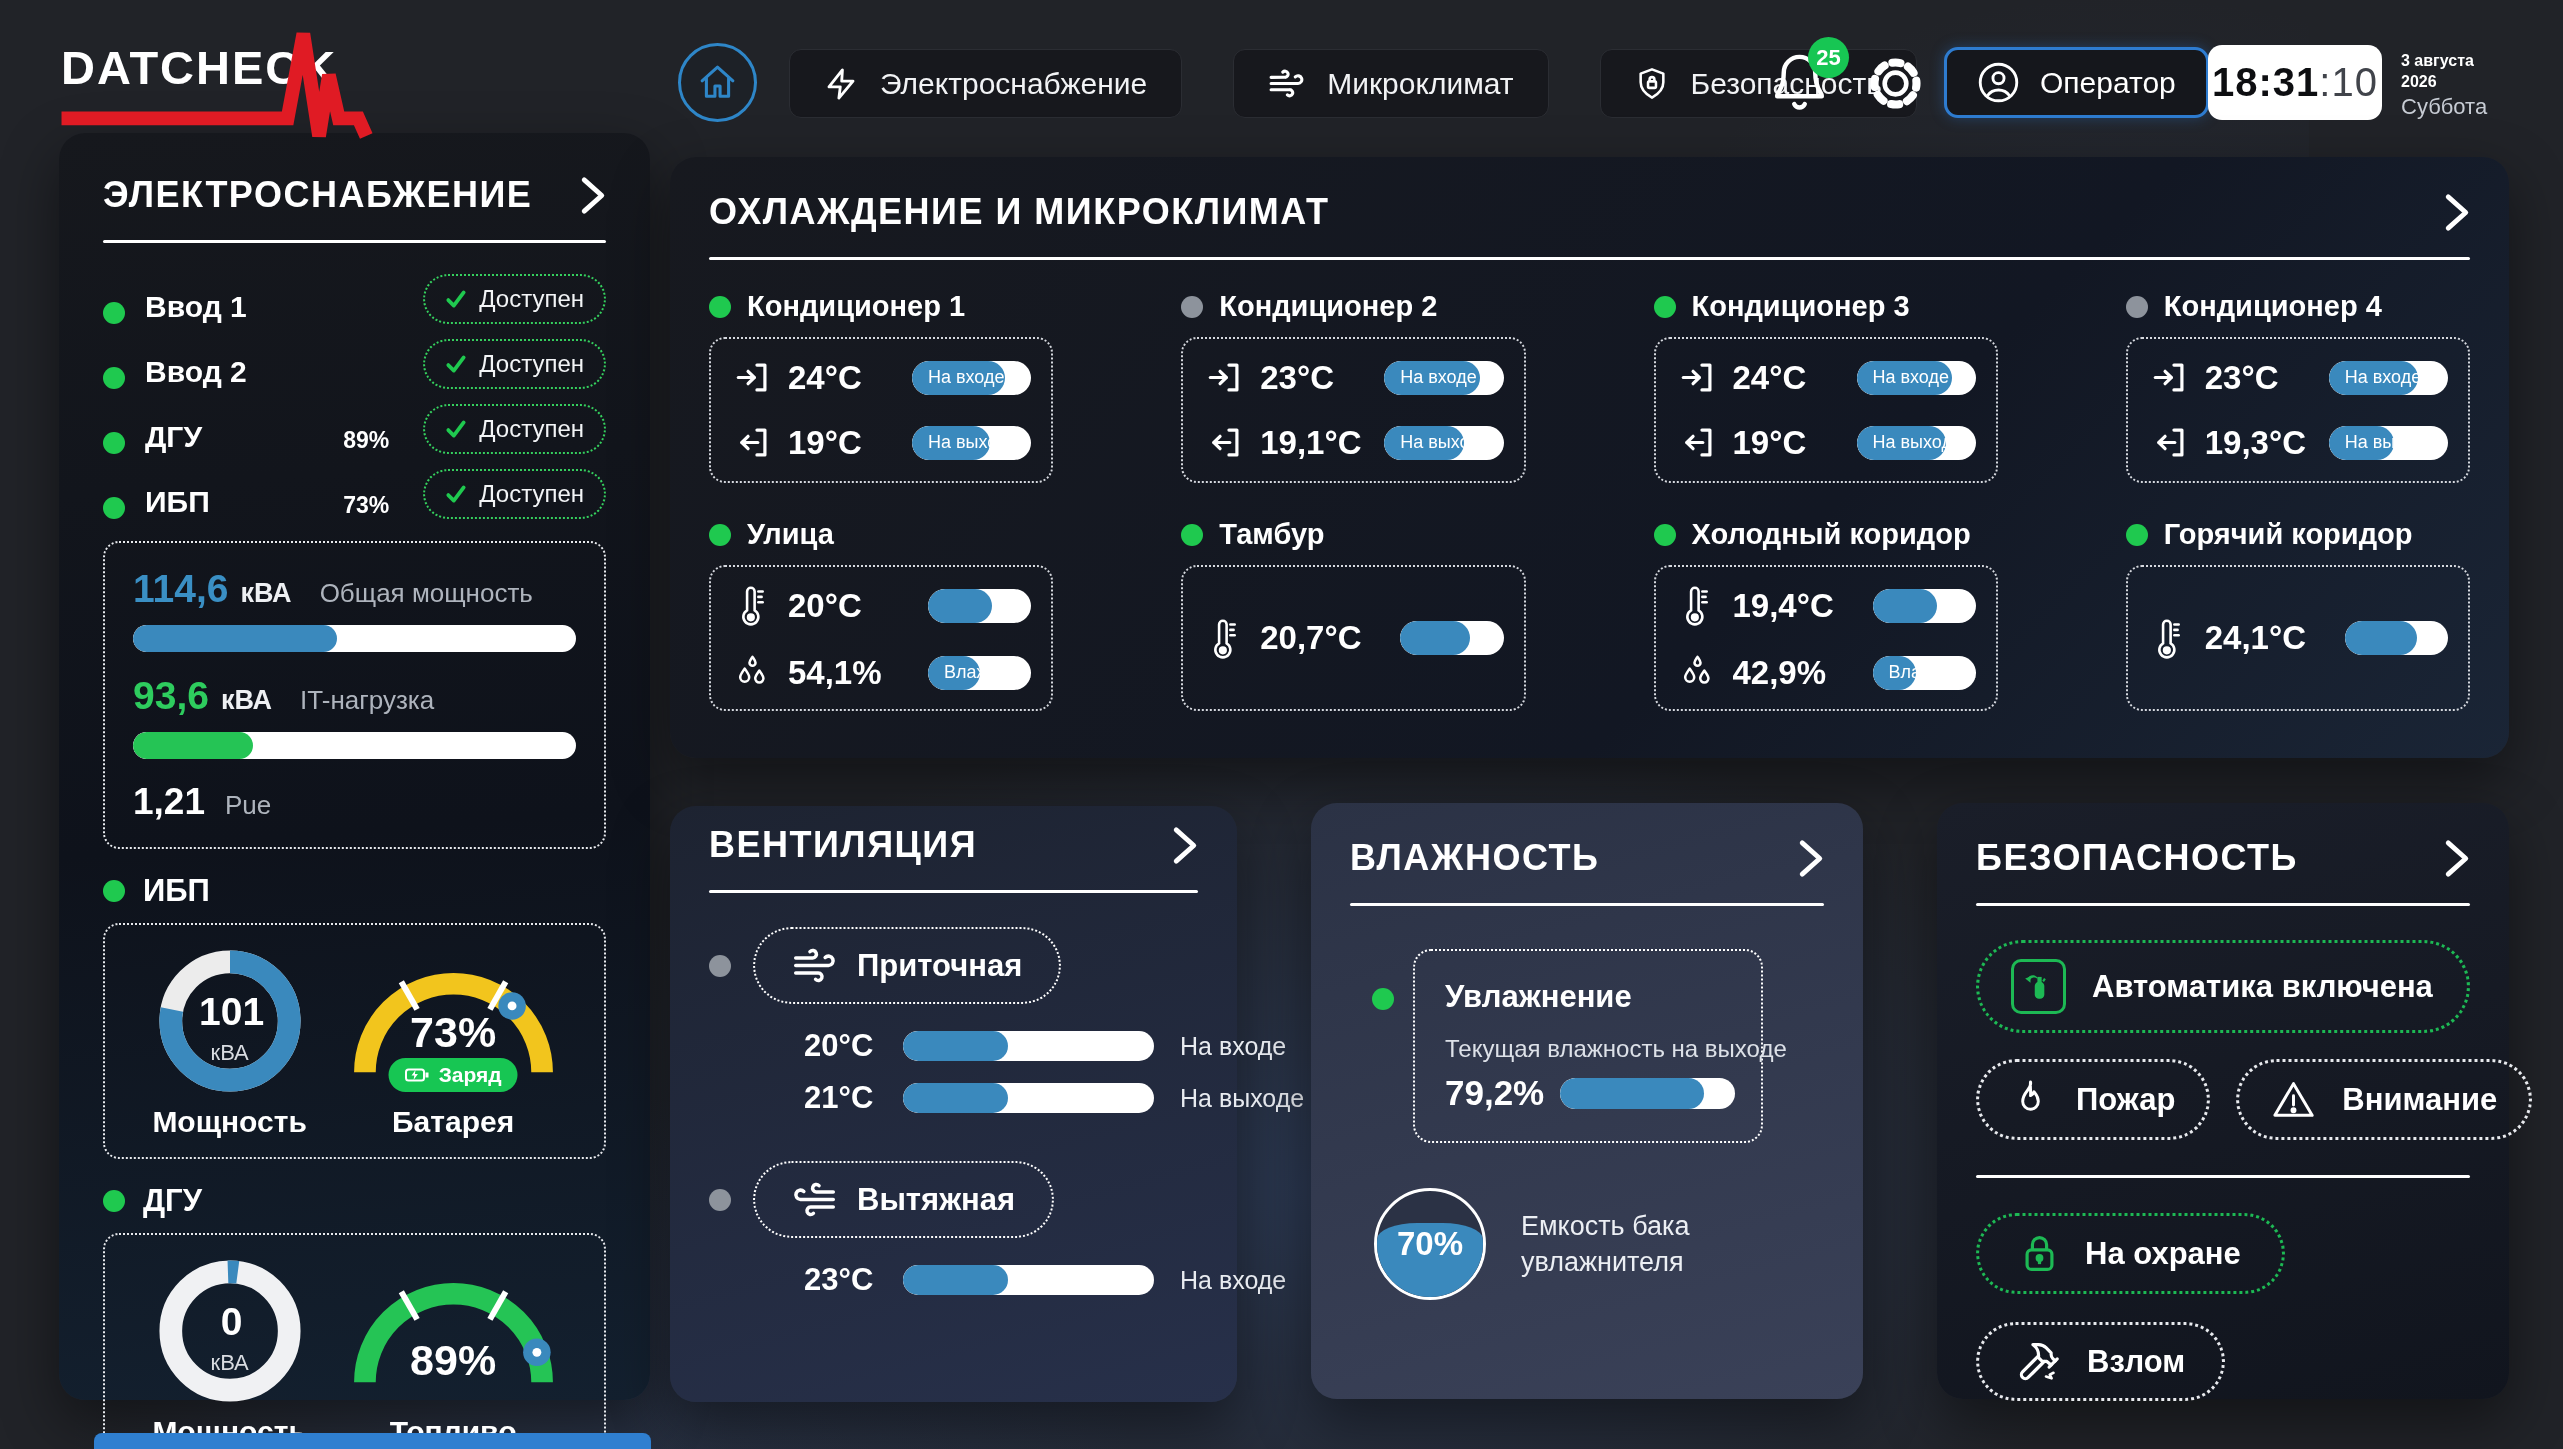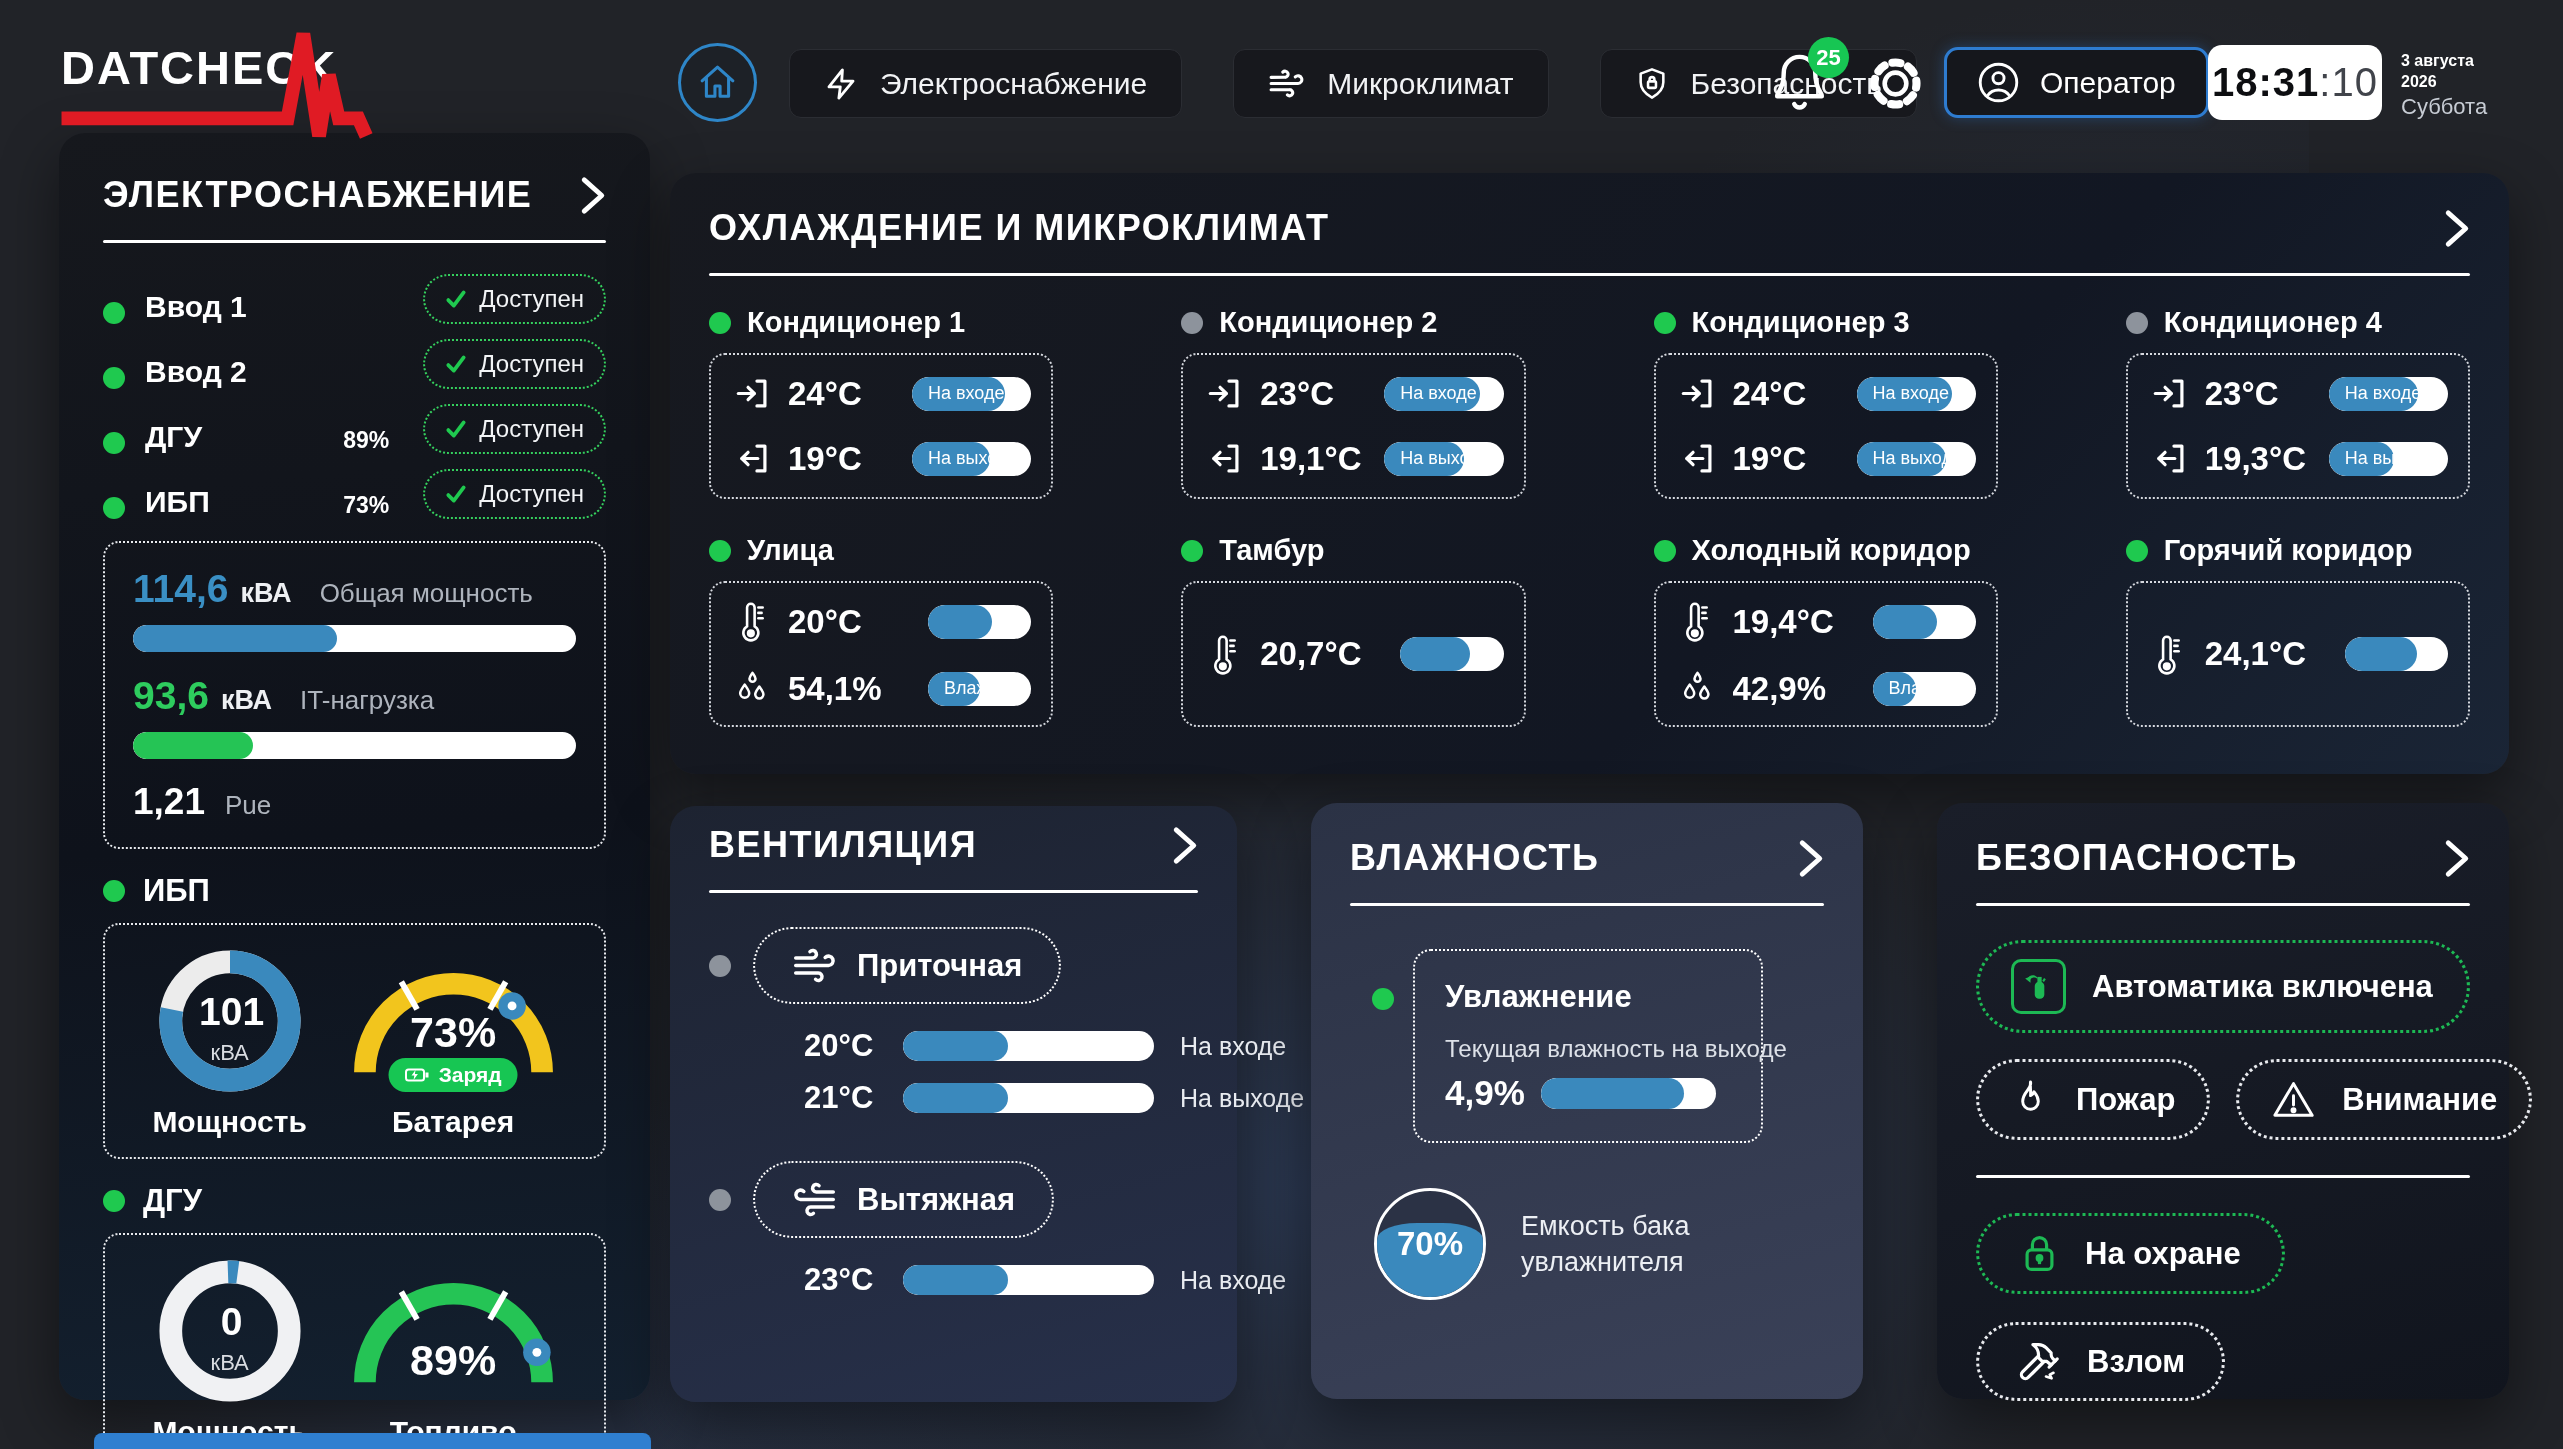--- a/index.html
+++ b/index.html
@@ -34,21 +34,21 @@
     display:flex; align-items:center; justify-content:center; color:#0d0e11; font-size:40px; font-weight:800; letter-spacing:1px; }
   .clock .sec { font-weight:400; color:#41444b; }
   .datebox { position:absolute; left:2401px; top:51px; line-height:1.3; }
   .datebox .d1 { font-size:16px; font-weight:700; }
   .datebox .d2 { font-size:22px; color:#c7ccd4; }
 
   
   .panel { position:absolute; border-radius:26px; box-shadow:0 22px 59px rgba(0,0,0,.45); }
   .sidebar { left:59px; top:133px; width:591px; height:1267px; padding:41px 44px 30px;
     background:linear-gradient(175deg,#16181d 0%,#0e121b 55%,#13202f 100%); }
-  .climate { left:670px; top:173px; width:1839px; height:601px; padding:34px 39px;
+  .climate { left:670px; top:157px; width:1839px; height:601px; padding:34px 39px;
     background:linear-gradient(135deg,#17191f 0%,#121723 62%,#1a2536 100%); }
   .vent { left:670px; top:806px; width:567px; height:596px; padding:18px 39px;
     background:linear-gradient(165deg,#1d2331 0%,#27304a 100%); }
   .humid { left:1311px; top:803px; width:552px; height:596px; padding:34px 39px;
     background:linear-gradient(165deg,#2b3245 0%,#3a4158 100%); }
   .secur { left:1937px; top:803px; width:572px; height:596px; padding:34px 39px;
     background:linear-gradient(165deg,#1a1e29 0%,#11151e 100%); }
 
   .ptitle-row { display:flex; align-items:center; justify-content:space-between; }
   .ptitle { font-size:36px; font-weight:800; letter-spacing:1.5px; }
@@ -745,21 +745,21 @@
           <polyline points="4 4 22 20 4 36"></polyline>
         </svg>
     </div>
     <div class="rule"></div>
 
     <div class="hcard">
       <span class="dot hdot" data-status="on"></span>
       <div class="hname">Увлажнение</div>
       <div class="hdesc">Текущая влажность на выходе</div>
       <div class="hrow">
-        <span class="hval">4,9%</span>
+        <span class="hval">79,2%</span>
         <div class="bar hbar">
             <div class="fill" style="width: 82%;"></div>
           </div>
       </div>
     </div>
 
     <div class="tank-row">
       <div class="tank">
         <div class="tank-fill" style="height: 70%;"></div>
         <div class="tank-val">70%</div>

